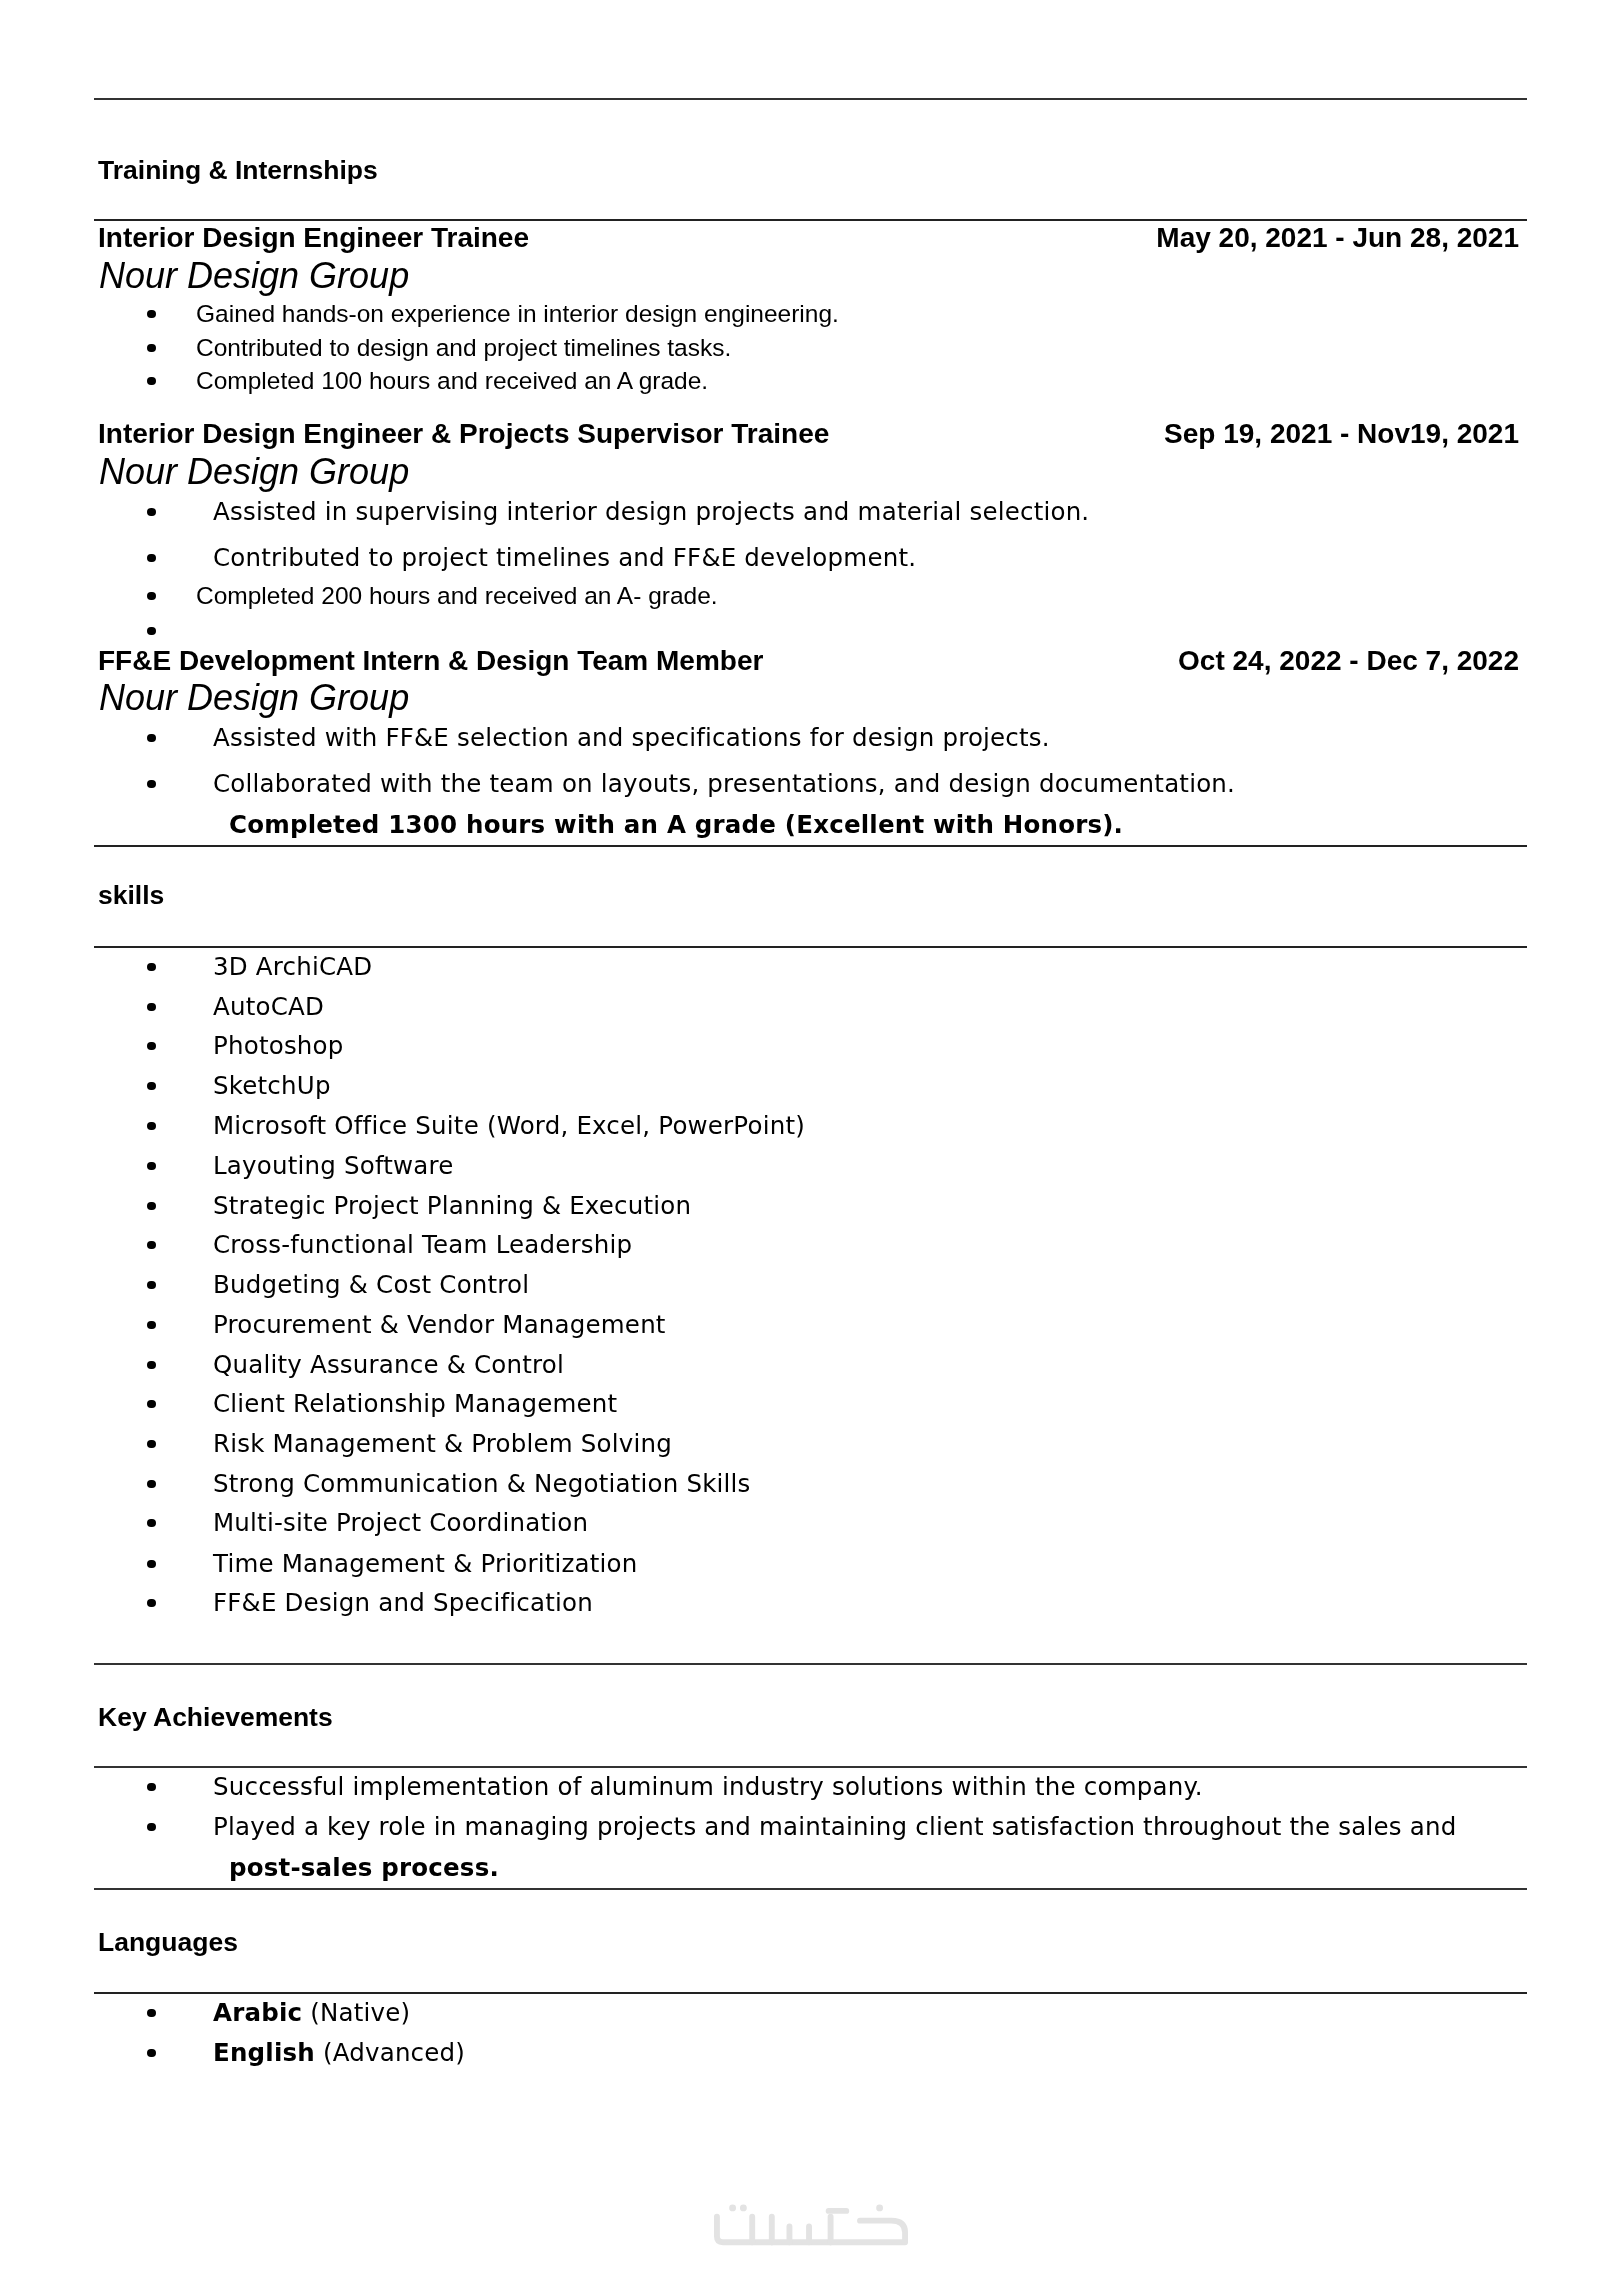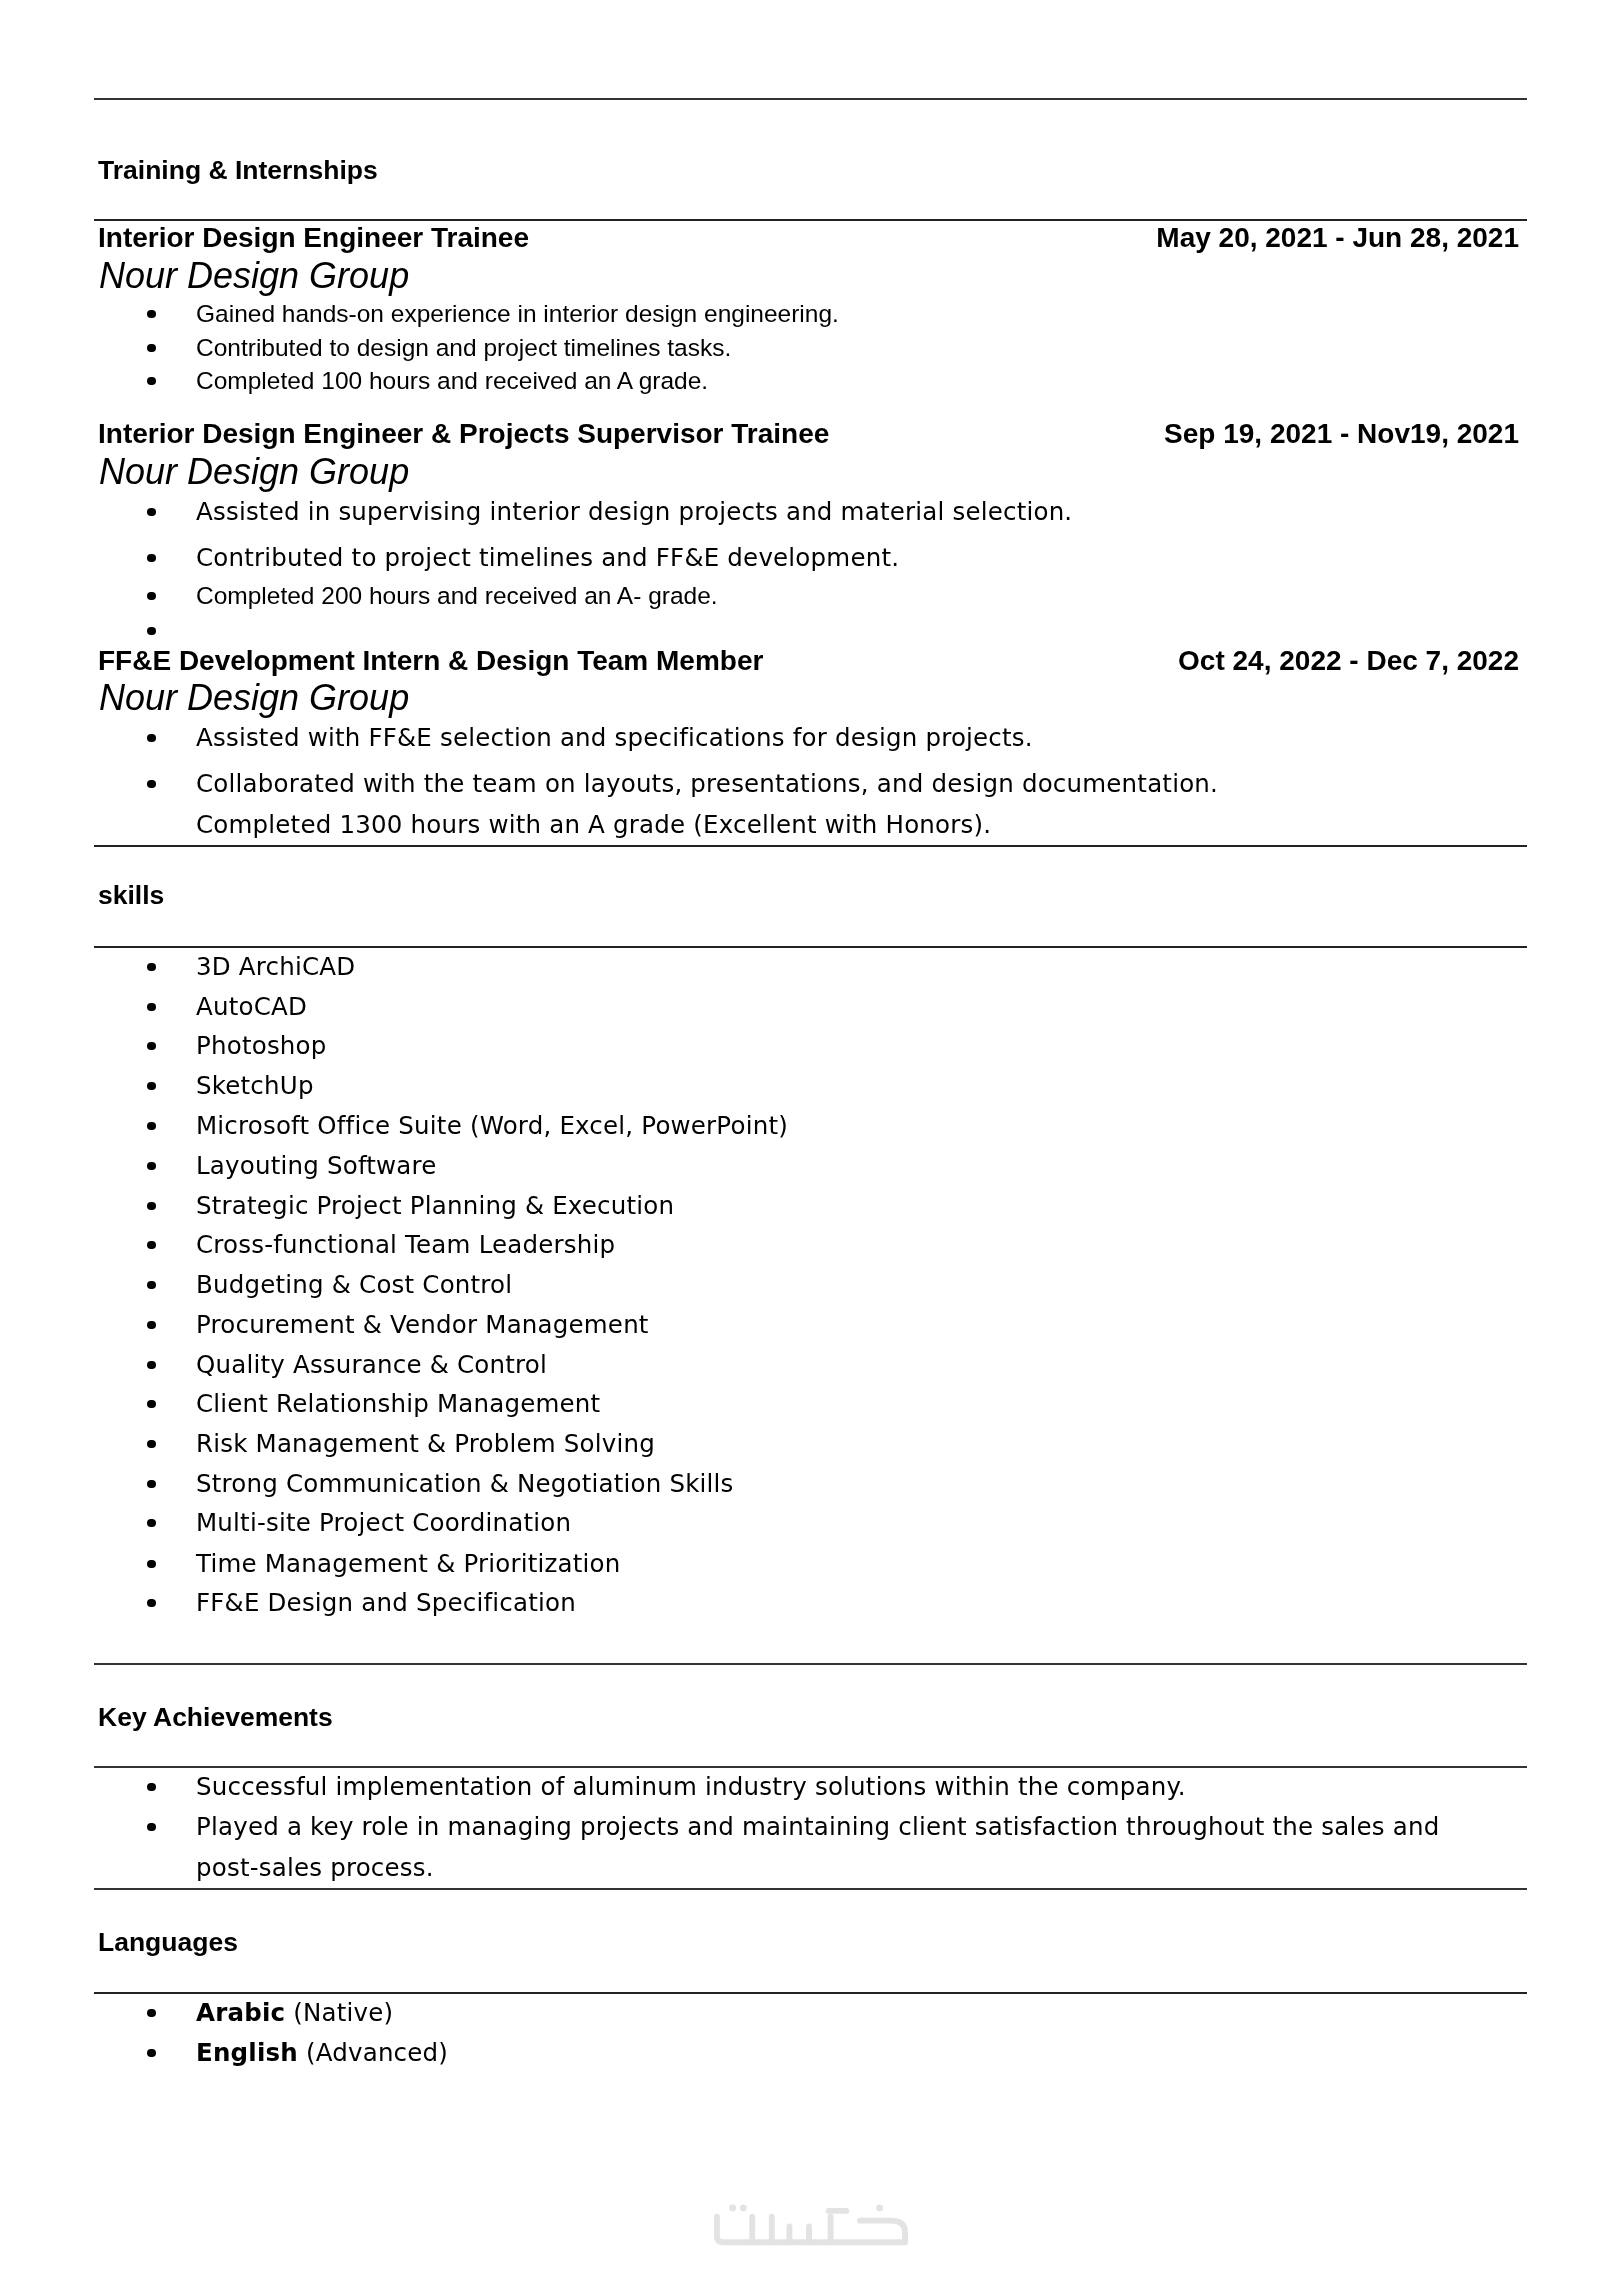--- a/index.html
+++ b/index.html
@@ -7,22 +7,22 @@
   .rule { position:absolute; left:94px; width:1433px; height:0; border-top:2px solid #333; }
   .rule.thin { border-top:2px solid #222; }
   .sec-head { position:absolute; left:98px; font-family:"Liberation Sans", sans-serif; font-weight:bold; font-size:26.5px; line-height:31px; white-space:nowrap; }
   .job-title { position:absolute; left:98px; font-family:"Liberation Sans", sans-serif; font-weight:bold; font-size:28px; line-height:33px; white-space:nowrap; }
   .job-date { position:absolute; right:102px; font-family:"Liberation Sans", sans-serif; font-weight:bold; font-size:28px; line-height:33px; white-space:nowrap; text-align:center; }
   .company { position:absolute; left:99px; font-family:"Liberation Sans", sans-serif; font-style:italic; font-size:36px; line-height:33px; white-space:nowrap; }
   .li { position:absolute; left:143px; height:33px; white-space:nowrap; }
   .li .dot { position:absolute; left:3.9px; top:12.7px; width:8.8px; height:8.8px; border-radius:50%; background:#000; }
   .li .txt { position:absolute; left:53px; top:0; line-height:33px; }
   .sans { font-family:"Liberation Sans", sans-serif; font-size:24.5px; }
-  .dj { font-family:"DejaVu Sans", sans-serif; font-size:24.5px; letter-spacing:0.2px; }
-  .cont { position:absolute; left:196px; line-height:33px; white-space:nowrap; }
+  .dj { font-family:"DejaVu Sans", sans-serif; font-size:24.5px; letter-spacing:0.2px;margin-left:17px; }
+  .cont { position:absolute; left:212px; line-height:33px; white-space:nowrap;font-weight:bold; }
   .bold { font-weight:bold; }
   .watermark { position:absolute; left:713px; top:2203px; width:196px; height:53px; }
 </style>
 </head>
 <body>
 
 <div class="rule" style="top:98px;"></div>
 
 <div class="sec-head" style="top:155px;">Training &amp; Internships</div>
 <div class="rule thin" style="top:219px;"></div>

